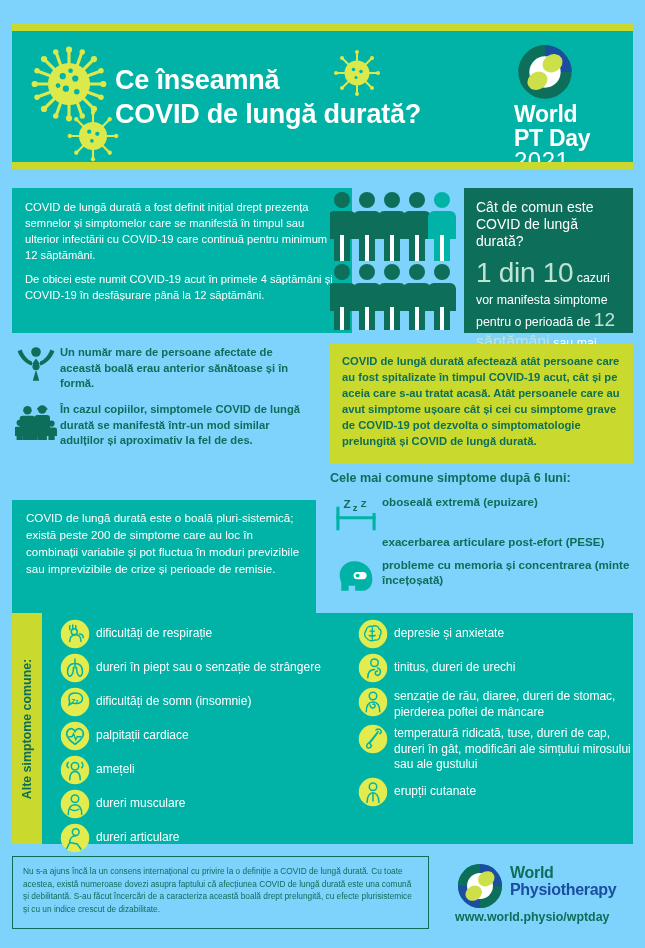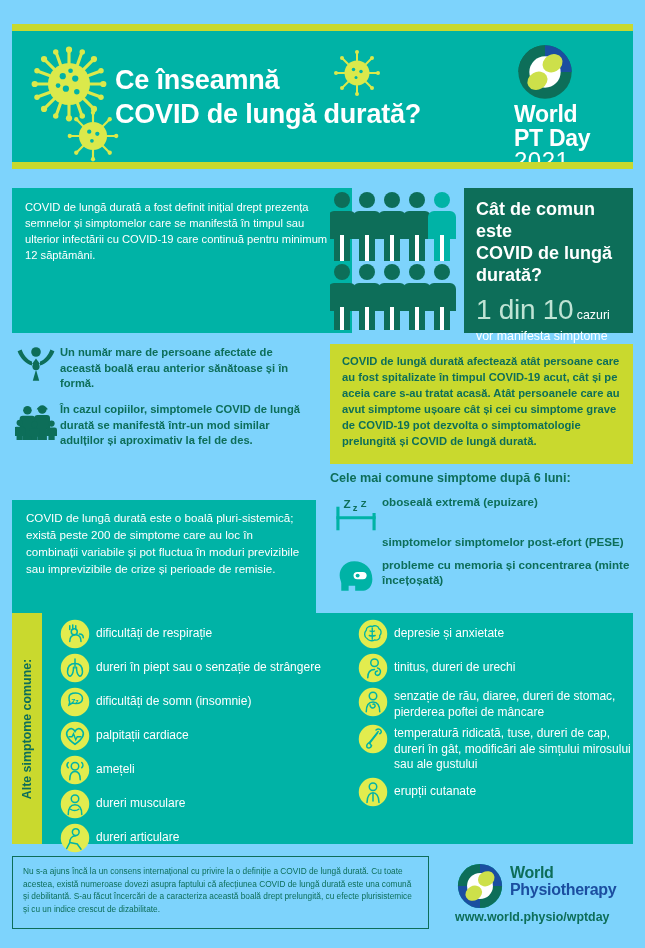--- a/index.html
+++ b/index.html
@@ -40,24 +40,24 @@
 
   
   #def-box{left:12px;top:188px;width:340px;height:145px;padding:12px 13px;
     font-size:11.2px;line-height:1.42;}
 
   
   #people{left:330px;top:190px;width:128px;height:140px;}
 
   
   #common-box{left:464px;top:188px;width:169px;height:145px;padding:11px 12px;}
-  #common-box .hd{font-size:18px;font-weight:bold;line-height:1.22;margin-bottom:5px;}
+  #common-box .hd{font-size:14px;font-weight:normal;line-height:1.22;margin-bottom:5px;}
   #common-box .body{font-size:12.4px;line-height:1.3;color:#ffffff;}
   .big{font-size:28px;color:#bfe3d4;letter-spacing:-.3px;}
-  .big2{font-size:25px;color:#bfe3d4;text-align:center;}
+  .big2{font-size:19px;color:#bfe3d4;text-align:center;}
   .huge{font-size:16px;color:#bfe3d4;}
 
   
   #midleft{left:12px;top:344px;width:304px;height:118px;}
   .irow{display:flex;align-items:flex-start;margin-bottom:9px;}
   .irow .ico{width:48px;flex:0 0 48px;display:flex;justify-content:center;}
   .irow .txt{color:#0d6e59;font-size:11.2px;line-height:1.4;font-weight:bold;padding-top:1px;}
 
   
   #lime-box{left:330px;top:344px;width:303px;height:120px;padding:10px 12px;
@@ -238,20 +238,21 @@
       <div class="wpt-txt">
         <div>World</div>
         <div>PT Day</div>
       </div>
       <div class="wpt-year">2021</div>
     </div>
   </div>
 
   <div id="def-box" class="box teal">
     <p class="p">COVID de lungă durată a fost definit inițial drept prezența semnelor și simptomelor care se manifestă în timpul sau ulterior infectării cu COVID-19 care continuă pentru minimum 12 săptămâni.</p>
+    <p class="p">De obicei este numit COVID-19 acut în primele 4 săptămâni și COVID-19 în desfășurare până la 12 săptămâni.</p>
   </div>
 
   <div id="people" class="box">
     <svg width="128" height="140" viewBox="0 0 128 140">
       <g id="pg">
 
         <g fill="#0d6e59">
             <circle cx="12" cy="10" r="8"></circle>
             <path d="M4 21 h16 a6 6 0 0 1 6 6 v22 h-6 v22 h-16 v-22 h-6 v-22 a6 6 0 0 1 6 -6z"></path>
             <rect x="10" y="45" width="4" height="26" fill="#ffffff"></rect>
@@ -388,21 +389,21 @@
             <text x="24" y="21" font-size="12">z</text>
             <text x="34" y="16" font-size="12">Z</text>
           </g>
         </svg>
       </div>
       <div class="txt" style="padding-top:2px;">oboseală extremă (epuizare)</div>
     </div>
 
     <div class="srow">
       <div class="ico"></div>
-      <div class="txt">simptomelor simptomelor post-efort (PESE)</div>
+      <div class="txt">exacerbarea articulare post-efort (PESE)</div>
     </div>
 
     <div class="srow">
       <div class="ico">
         <svg width="36" height="34" viewBox="0 0 44 40">
           <path d="M20 2 C8 2 2 11 2 19 c0 5 2 7 2 10 v9 h9 v-6 h8 v6 h10 c6 0 11-6 11-14 C42 10 32 2 20 2z" fill="#00b3a6"></path>
           <rect x="19" y="15" width="16" height="9" rx="4.5" fill="#ffffff"></rect>
           <circle cx="24" cy="19.5" r="2.4" fill="#00b3a6"></circle>
         </svg>
       </div>

